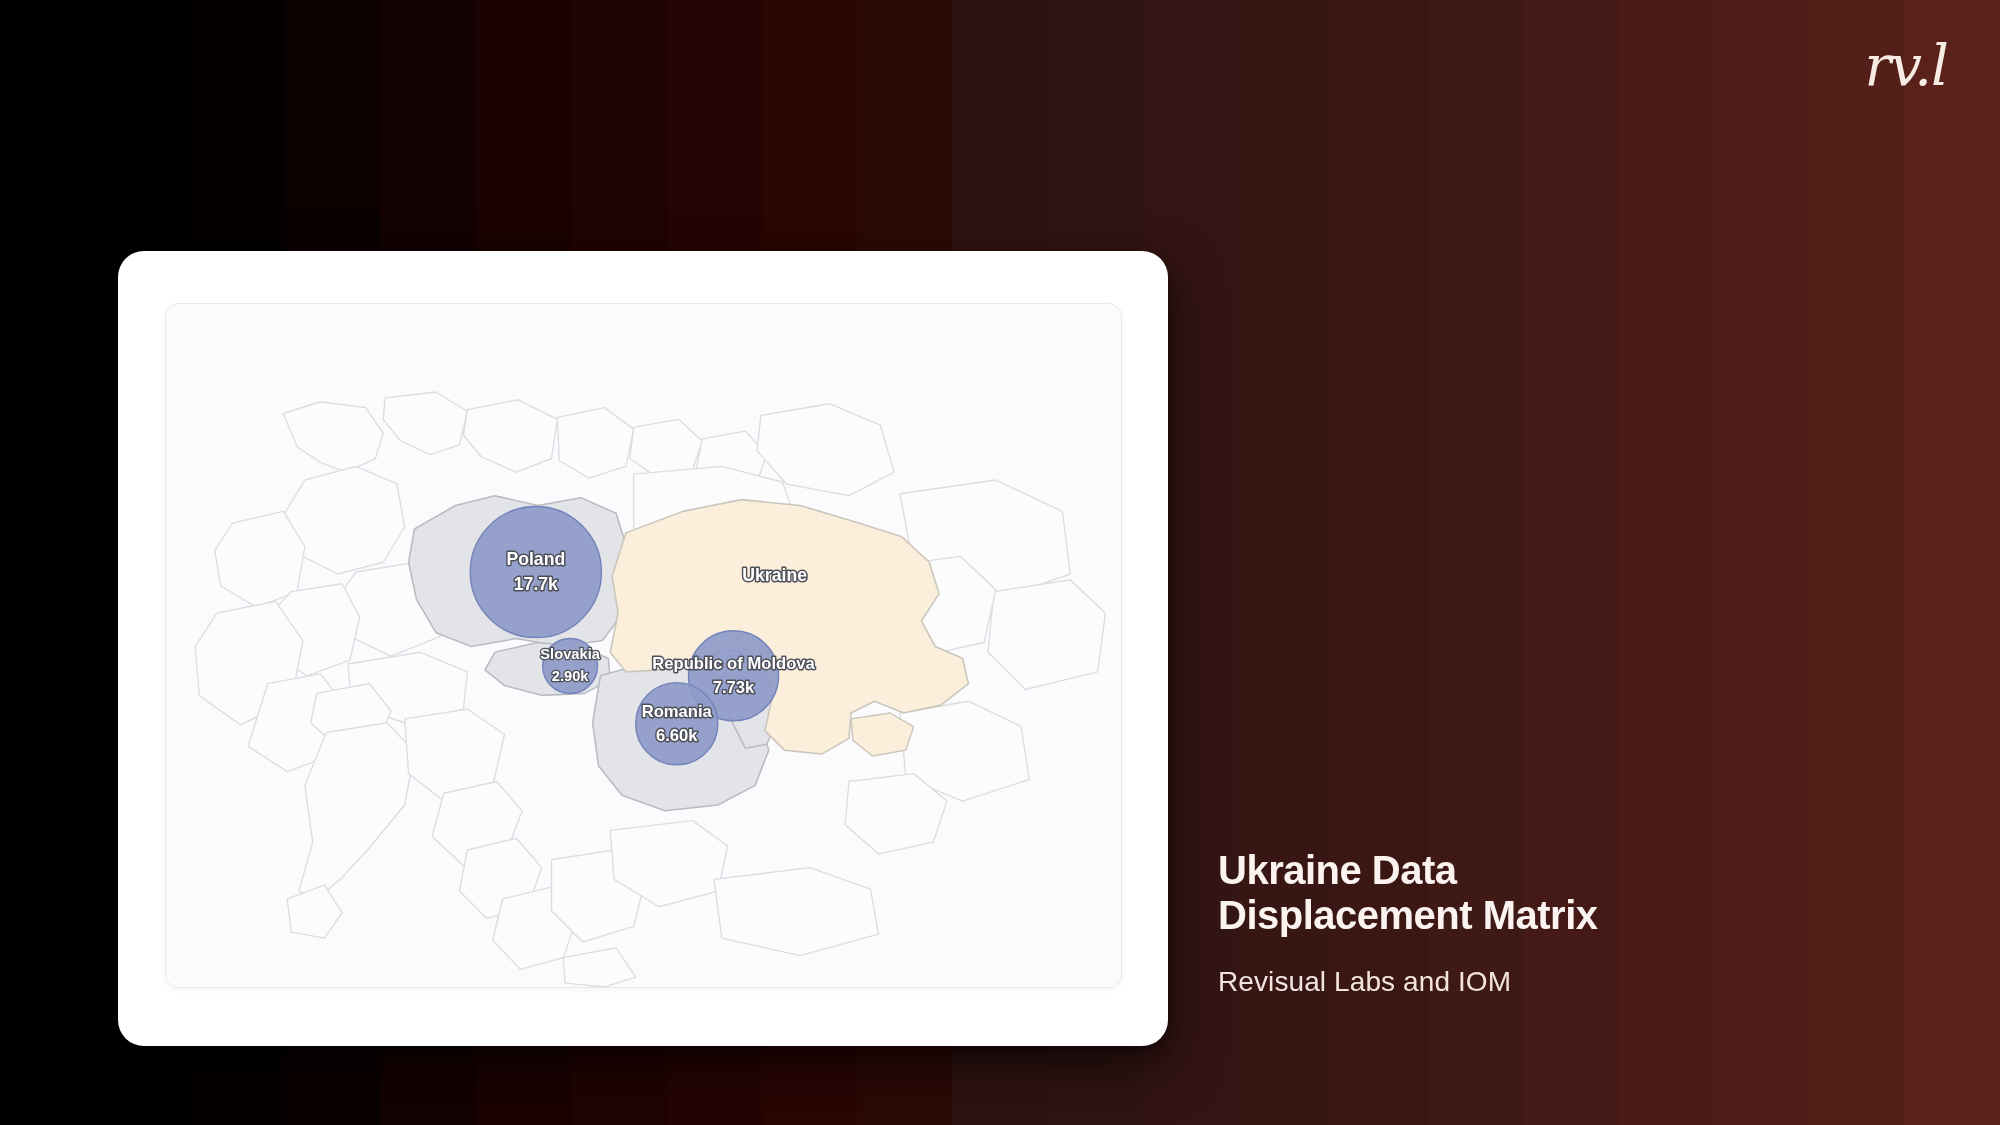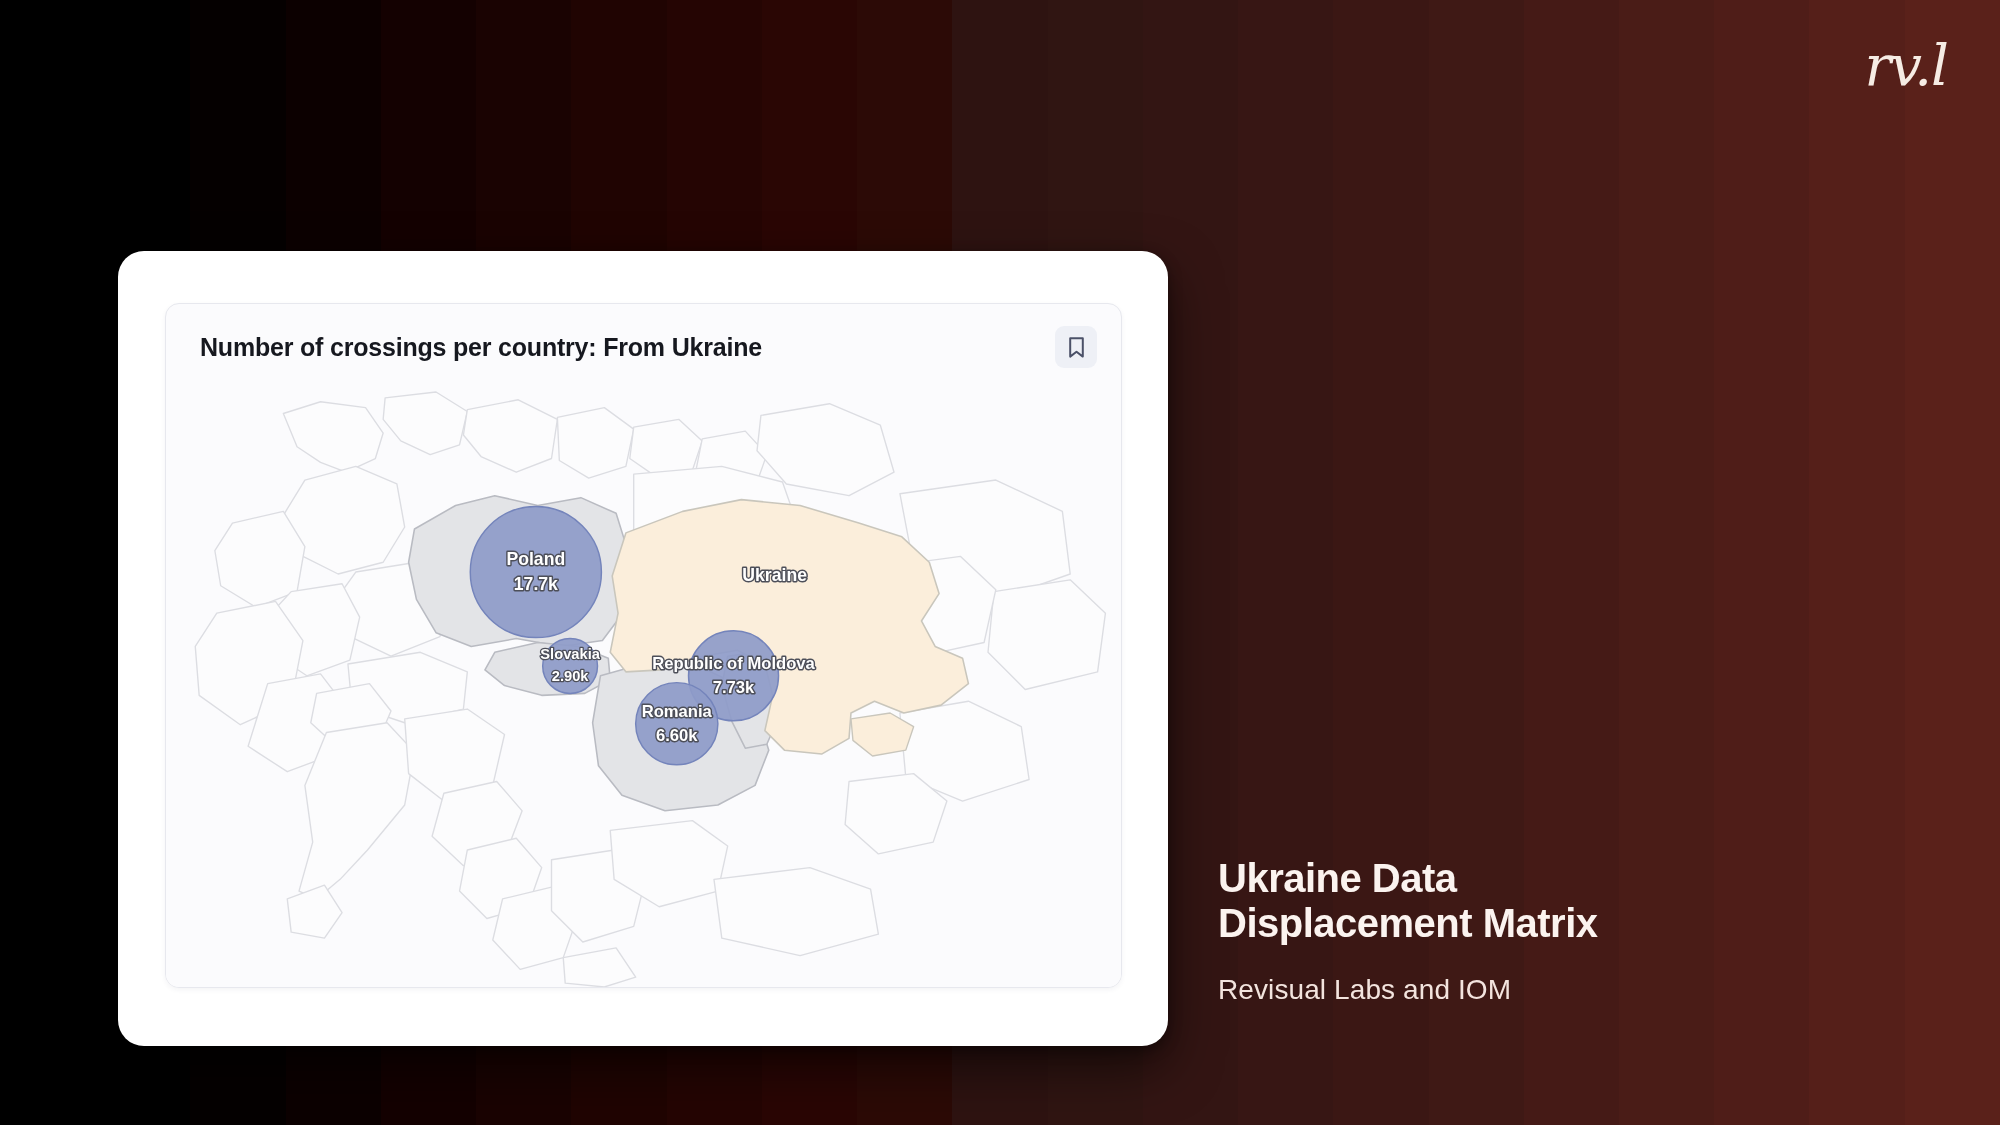--- a/index.html
+++ b/index.html
@@ -145,21 +145,21 @@
     left: 1218px;
     top: 848px;
     width: 620px;
   }
   #caption-title {
     font-size: 40px;
     font-weight: bold;
     line-height: 1.12;
     color: #fbf3ef;
     letter-spacing: -0.5px;
-    margin: 8px 0 28px 0;
+    margin: 0 0 28px 0;
     white-space: pre-line;
   }
   #caption-subtitle {
     font-size: 28px;
     font-weight: normal;
     color: #f3e4de;
     letter-spacing: 0.1px;
     margin: 0;
   }
 </style>
@@ -191,31 +191,20 @@
       <i style="background: rgb(85, 31, 25);"></i>
       <i style="background: rgb(90, 33, 26);"></i>
     </div>
 
   <div id="brand-logo">rv.l</div>
 
   <div id="viz-card">
 
     <div id="viz-panel">
 
-      <div id="panel-header">
-        <div id="panel-title">Number of crossings per country: From Ukraine</div>
-
-        <button id="bookmark-button" title="Bookmark">
-          <span>
-            <svg width="19" height="23" viewBox="0 0 19 23" fill="none" xmlns="http://www.w3.org/2000/svg" aria-hidden="true">
-              <path d="M3.2 2.2h12.6v18.4l-6.3-4.9-6.3 4.9z" stroke="#4b5168" stroke-width="2" stroke-linejoin="round" fill="none"></path>
-            </svg>
-          </span>
-        </button>
-      </div>
 
       <div id="map-area">
         <svg id="map-svg" viewBox="0 0 960 610" preserveAspectRatio="xMidYMid meet">
 
           <g fill="#fcfcfd" stroke="#dcdde2" stroke-width="1.4" stroke-linejoin="round">
 
             <path d="M112 24 L150 12 L196 18 L214 44 L206 70 L176 84 L150 74 L126 58 Z"></path>
             <path d="M216 8 L268 2 L300 22 L292 56 L262 66 L232 52 L214 30 Z"></path>
             <path d="M300 20 L352 10 L392 30 L386 70 L350 84 L314 68 L296 46 Z"></path>
             <path d="M392 28 L440 18 L470 40 L462 78 L424 90 L394 72 Z"></path>

